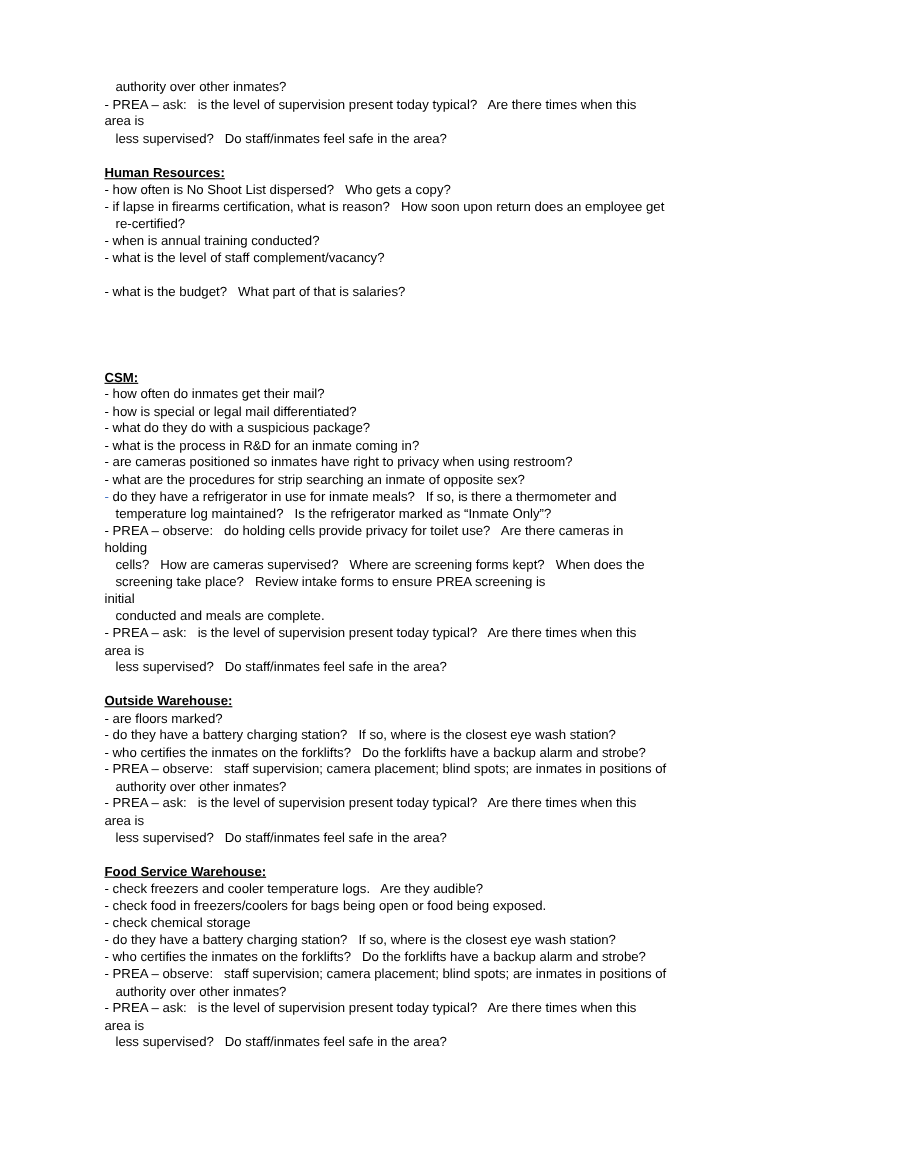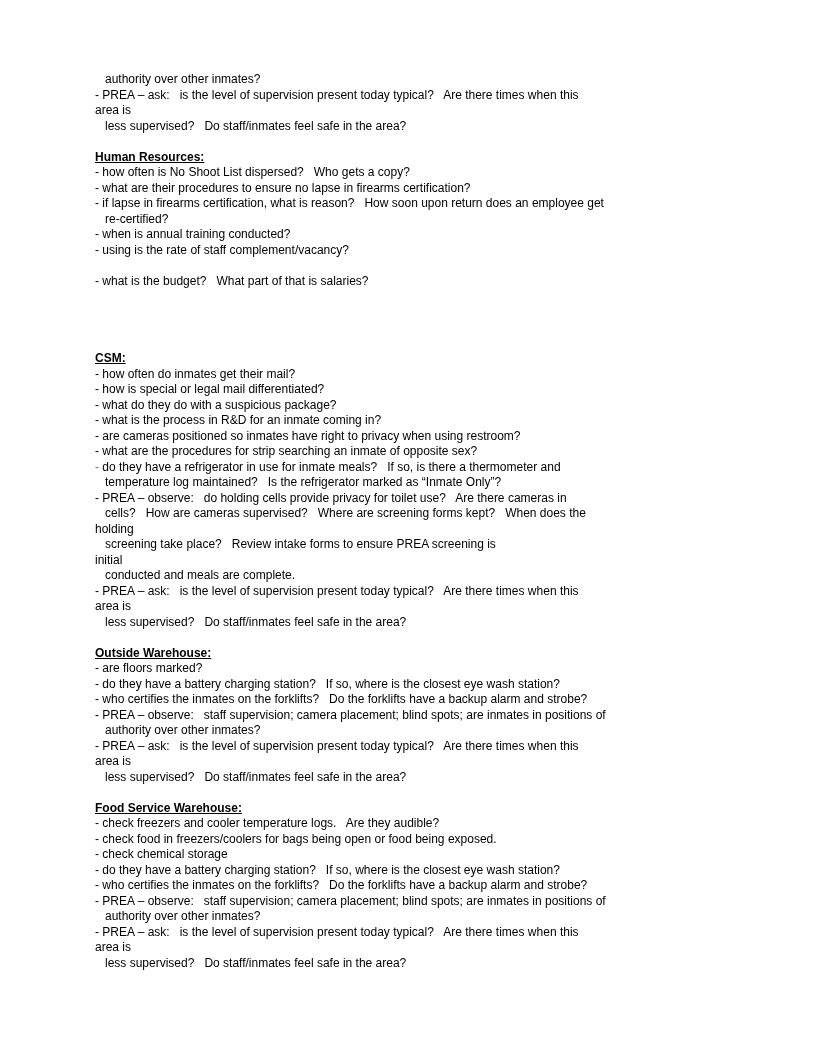--- a/index.html
+++ b/index.html
@@ -49,47 +49,46 @@
       <div class="doc-section">
         <div class="doc-line indent">authority over other inmates?</div>
         <div class="doc-line">- PREA – ask:   is the level of supervision present today typical?   Are there times when this</div>
         <div class="doc-line">area is</div>
         <div class="doc-line indent">less supervised?   Do staff/inmates feel safe in the area?</div>
         <div class="doc-line blank"></div>
       </div>
       <div class="doc-section">
         <div class="doc-heading">Human Resources:</div>
         <div class="doc-line">- how often is No Shoot List dispersed?   Who gets a copy?</div>
-        <div class="doc-line">- what are their procedures to ensure no lapse in firearms certification?</div>
         <div class="doc-line">- if lapse in firearms certification, what is reason?   How soon upon return does an employee get</div>
         <div class="doc-line indent">re-certified?</div>
         <div class="doc-line">- when is annual training conducted?</div>
-        <div class="doc-line">- using is the rate of staff complement/vacancy?</div>
+        <div class="doc-line">- what is the level of staff complement/vacancy?</div>
         <div class="doc-line blank"></div>
       </div>
       <div class="doc-section">
         <div class="doc-line">- what is the budget?   What part of that is salaries?</div>
         <div class="doc-line blank"></div>
         <div class="doc-line blank"></div>
         <div class="doc-line blank"></div>
         <div class="doc-line blank"></div>
       </div>
       <div class="doc-section">
         <div class="doc-heading">CSM:</div>
         <div class="doc-line">- how often do inmates get their mail?</div>
         <div class="doc-line">- how is special or legal mail differentiated?</div>
         <div class="doc-line">- what do they do with a suspicious package?</div>
         <div class="doc-line">- what is the process in R&amp;D for an inmate coming in?</div>
         <div class="doc-line">- are cameras positioned so inmates have right to privacy when using restroom?</div>
         <div class="doc-line">- what are the procedures for strip searching an inmate of opposite sex?</div>
         <div class="doc-line"><span class="dash" style="color: rgb(68, 114, 196);">-</span> do they have a refrigerator in use for inmate meals?   If so, is there a thermometer and</div>
         <div class="doc-line indent">temperature log maintained?   Is the refrigerator marked as “Inmate Only”?</div>
         <div class="doc-line">- PREA – observe:   do holding cells provide privacy for toilet use?   Are there cameras in</div>
+        <div class="doc-line">holding</div>
         <div class="doc-line indent">cells?   How are cameras supervised?   Where are screening forms kept?   When does the</div>
-        <div class="doc-line">holding</div>
         <div class="doc-line indent">screening take place?   Review intake forms to ensure PREA screening is</div>
         <div class="doc-line">initial</div>
         <div class="doc-line indent">conducted and meals are complete.</div>
         <div class="doc-line">- PREA – ask:   is the level of supervision present today typical?   Are there times when this</div>
         <div class="doc-line">area is</div>
         <div class="doc-line indent">less supervised?   Do staff/inmates feel safe in the area?</div>
         <div class="doc-line blank"></div>
       </div>
       <div class="doc-section">
         <div class="doc-heading">Outside Warehouse:</div>

